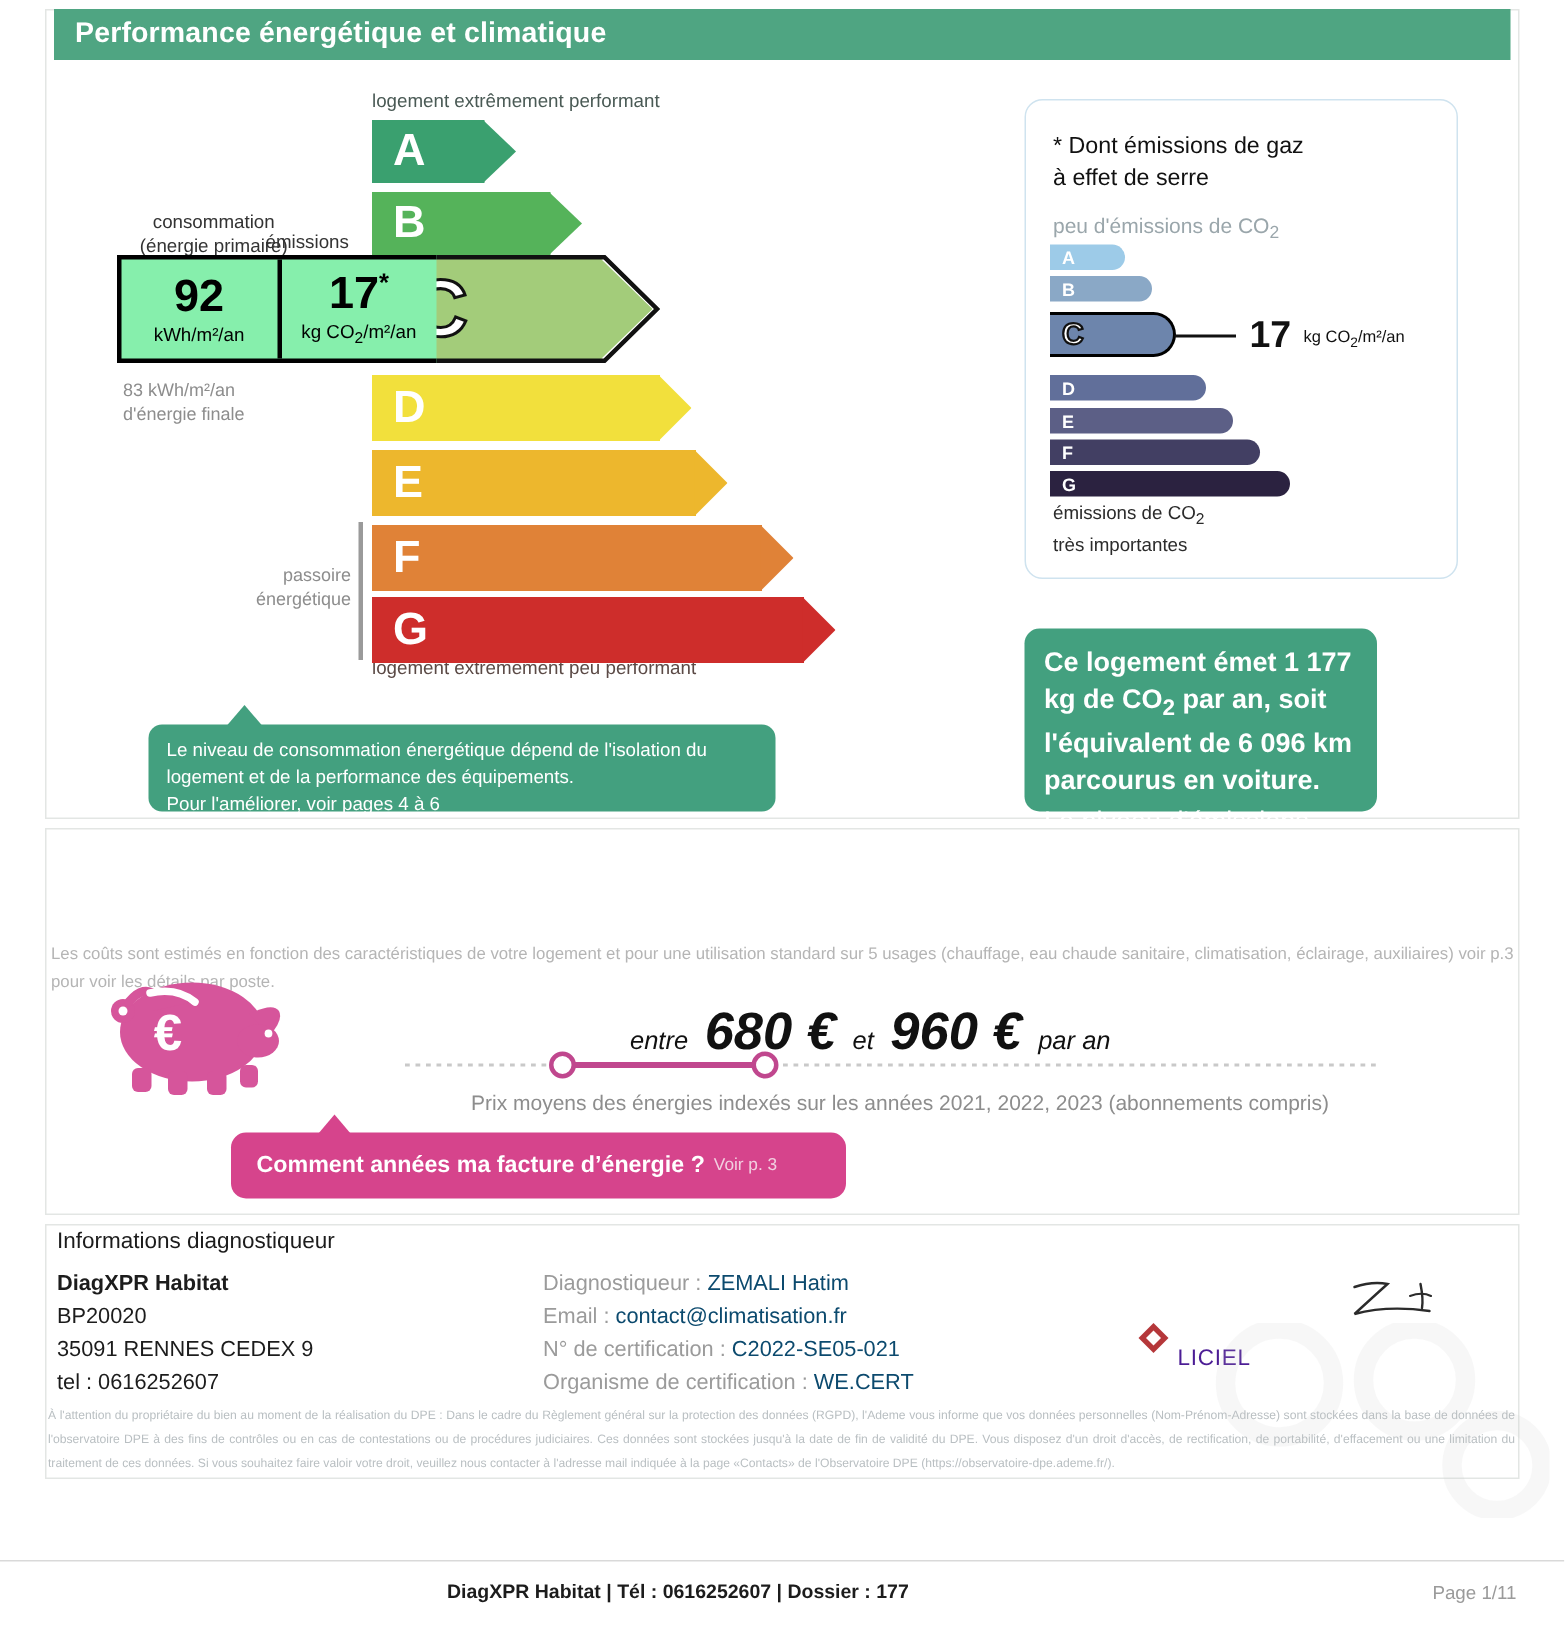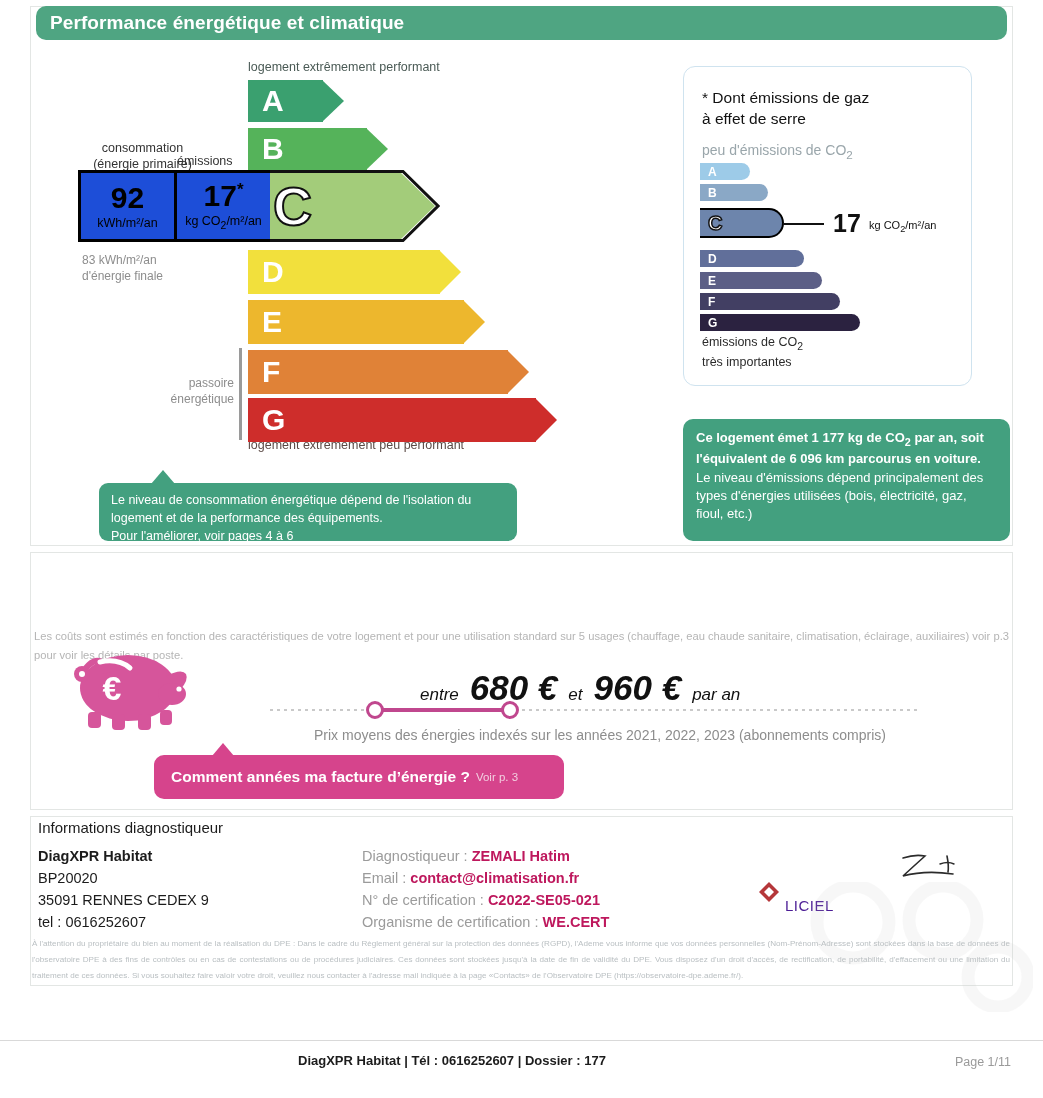--- a/index.html
+++ b/index.html
@@ -24,21 +24,21 @@
   }
   .band {
     position: absolute;
     color: #ffffff;
     font-weight: bold;
     letter-spacing: .1px;
     display: flex;
     align-items: center;
     padding-left: 14px;
   }
-  .band.green { background: #4fa582; border-radius: 10px; }
+  .band.green { background: #4fa582; }
   .band.pink  { background: #d6448c; }
 
   
   #sec-perf { left: 30px; top: 6px; width: 983px; height: 540px; }
   #band-perf { left: 36px; top: 6px; width: 971px; height: 34px; font-size: 19px; }
 
   .cap-top {
     position: absolute; left: 248px; top: 60px;
     font-size: 12.5px; color: #4a5a55;
   }
@@ -61,24 +61,24 @@
     position: absolute;
     right: -21px; top: 0; bottom: 0;
     width: 22px;
   }
   .arrow .tip svg { display:block; width:100%; height:100%; }
 
   
   #cons-box {
     position: absolute;
     left: 78px; top: 170px;
-    width: 192px; height: 72px;
+    width: 213px; height: 72px;
     border: 3px solid #000;
     border-right: none;
-    background: #1d4ed8;
+    background: #86efac;
     display: flex;
     z-index: 5;
   }
   #cons-box .cell {
     flex: 1;
     display: flex; flex-direction: column;
     align-items: center; justify-content: center;
   }
   #cons-box .cell.left { border-right: 3px solid #000; }
   #cons-box .big { font-size: 30px; font-weight: bold; line-height: 1; }
@@ -185,26 +185,26 @@
   }
   #co2-unit {
     position: absolute; left: 869px; top: 219px;
     font-size: 11px; color: #111;
   }
 
   
   #callout-green2 {
     position: absolute;
     left: 683px; top: 419px;
-    width: 327px; height: 122px;
+    width: 235px; height: 122px;
     background: #43a07f;
     border-radius: 10px;
     color: #fff;
     padding: 10px 13px;
-    font-size: 13px;
+    font-size: 18px;
     line-height: 1.38;
   }
   #callout-green2 b { font-weight: bold; }
   #callout-green2 .light { display:block; margin-top: 2px; }
 
   
   #sec-cost { left: 30px; top: 552px; width: 983px; height: 258px; }
   #band-cost { left: 36px; top: 557px; width: 971px; height: 34px; font-size: 19px; }
   #cost-intro {
     position: absolute; left: 34px; top: 598px; width: 975px;
@@ -261,21 +261,21 @@
   }
   #info-left {
     position: absolute; left: 38px; top: 845px;
     font-size: 14.5px; color: #1c1c1c; line-height: 1.52;
   }
   #info-left .b { font-weight: bold; }
   #info-right {
     position: absolute; left: 362px; top: 845px;
     font-size: 14.5px; line-height: 1.52; color: #9b9b9b;
   }
-  #info-right b { color: #be185d; font-weight: bold; }
+  #info-right b { color: #0c4a6e; font-weight: normal; }
   #liciel {
     position: absolute; left: 757px; top: 874px;
     display: flex; align-items: center; gap: 4px;
   }
   #liciel .txt { font-size: 15px; color: #4c1d95; letter-spacing: .5px; margin-top: 23px; }
   #signature { position: absolute; left: 895px; top: 850px; width: 70px; height: 42px; }
   #legal {
     position: absolute; left: 32px; top: 936px; width: 978px;
     font-size: 8.1px; color: #b9bfc2; line-height: 1.95; text-align: justify;
   }

